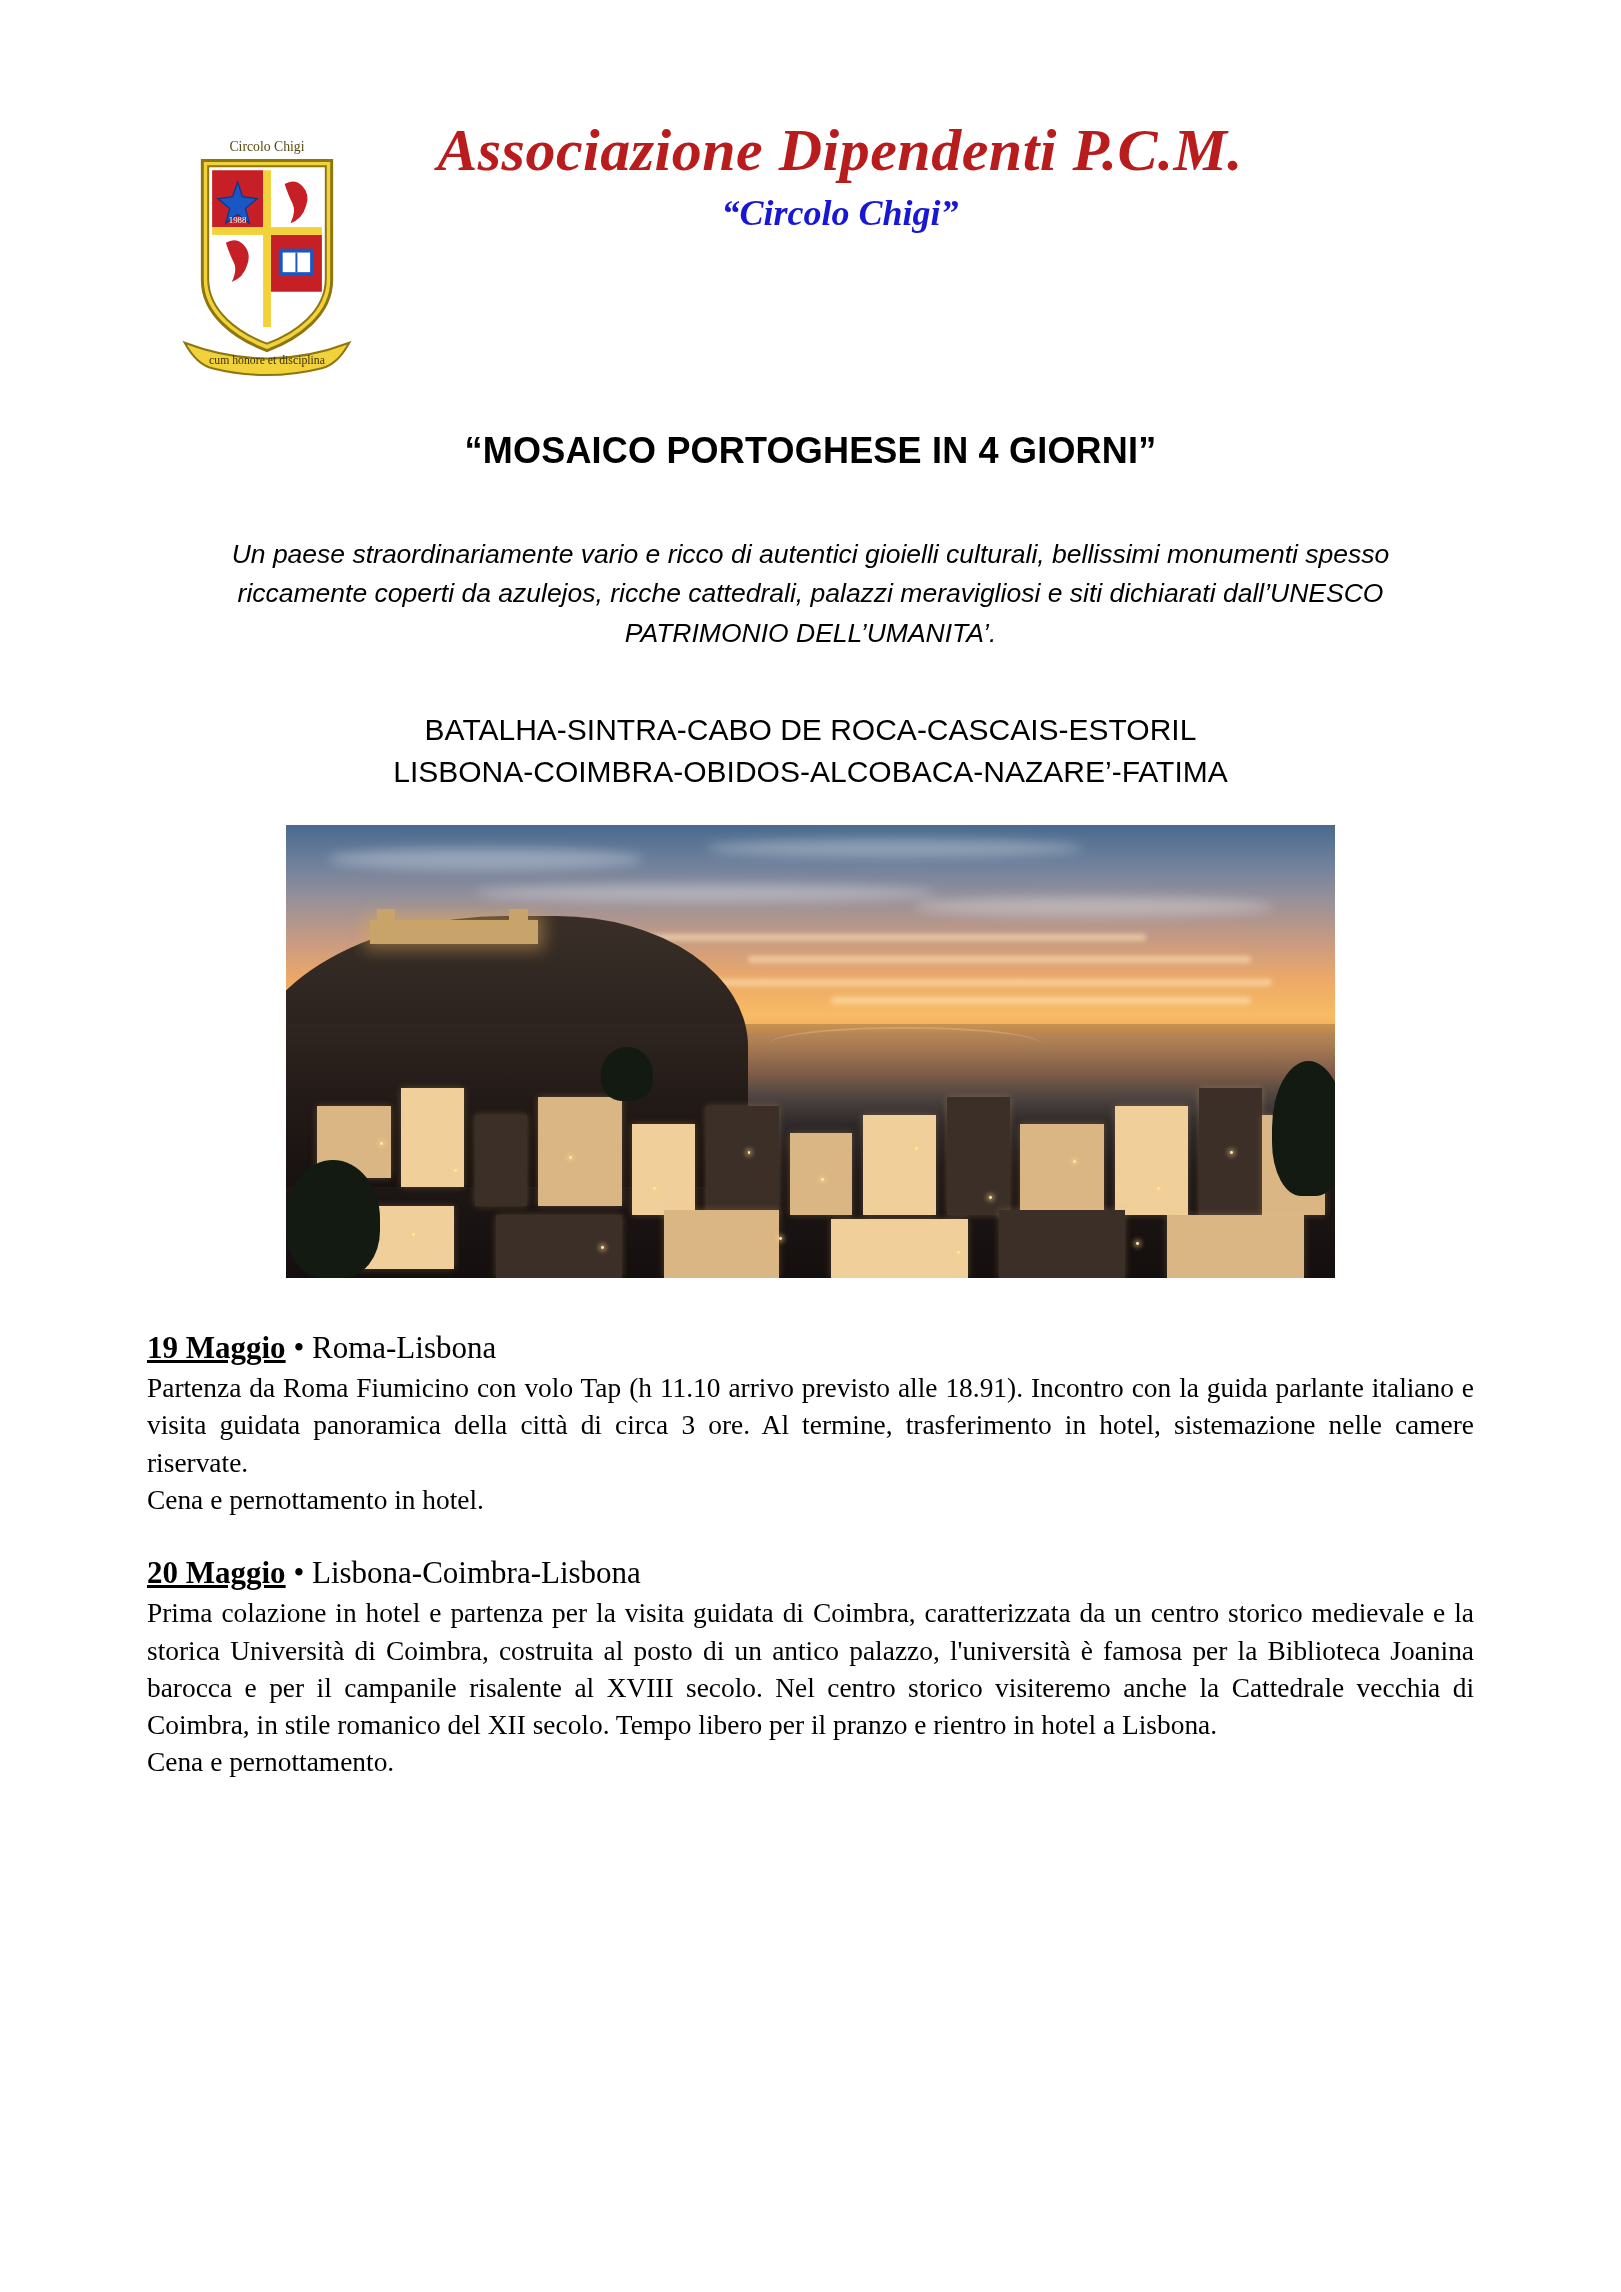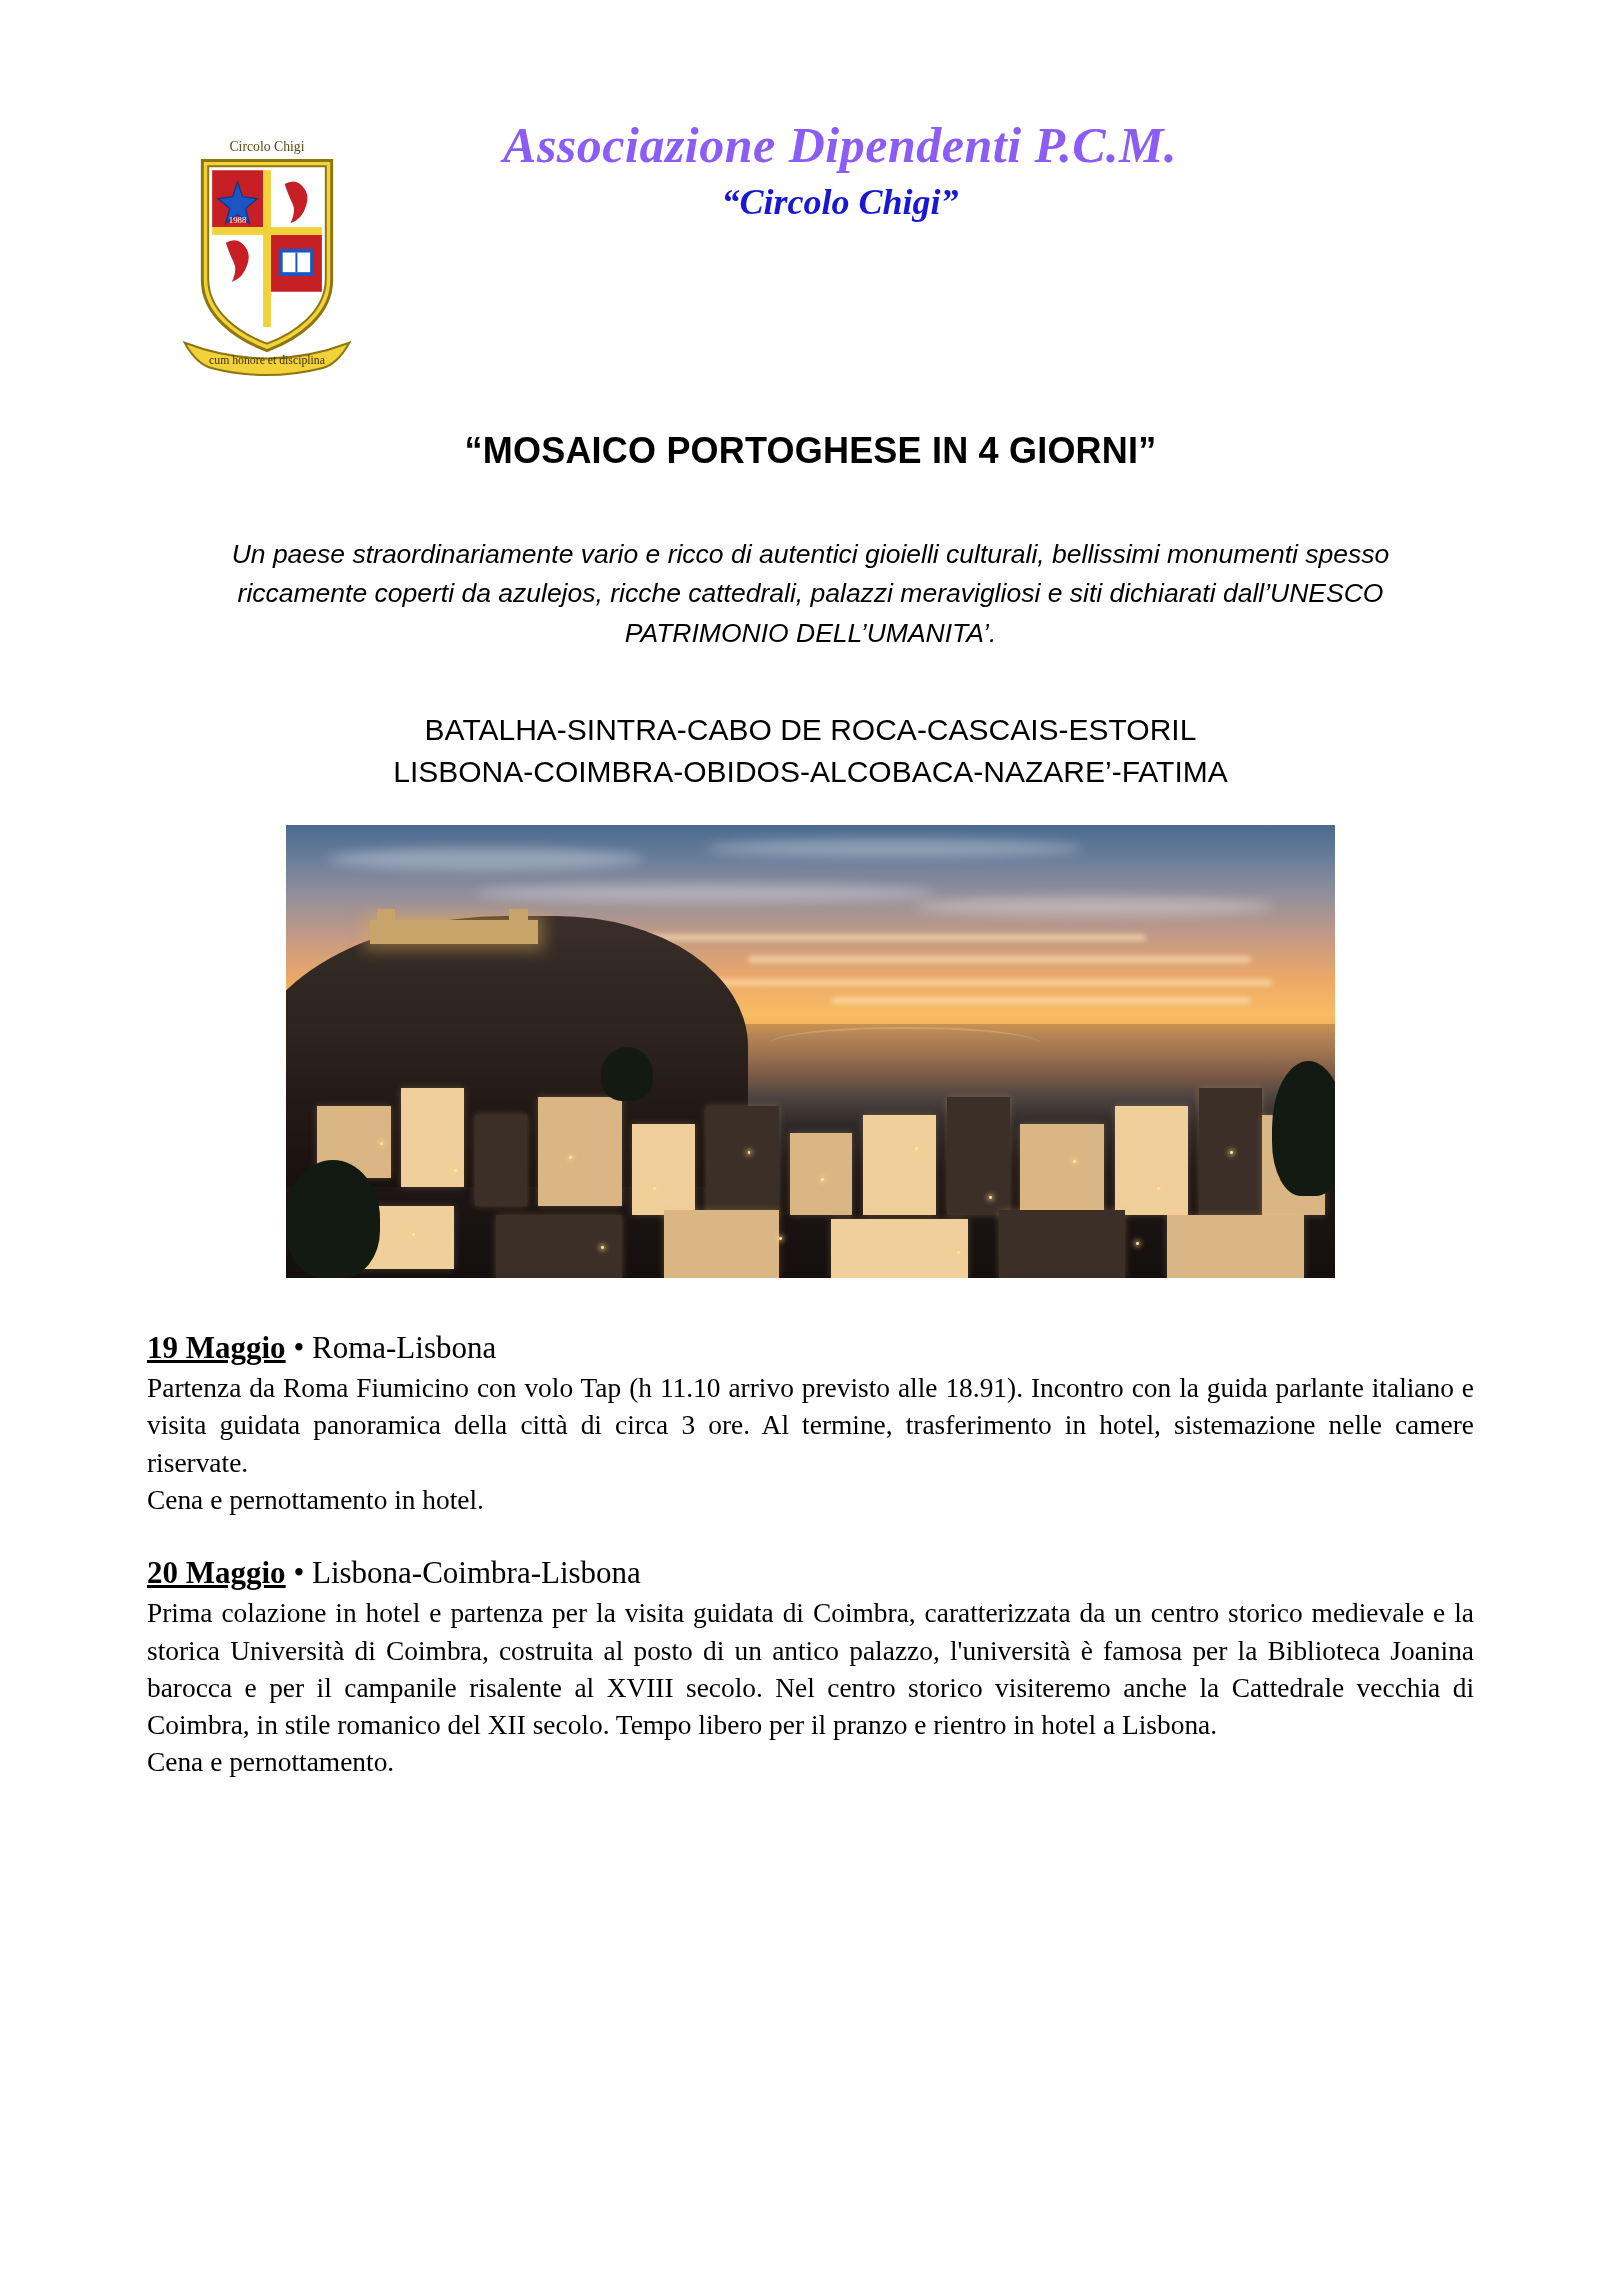--- a/index.html
+++ b/index.html
@@ -38,22 +38,22 @@
   .crest svg { display:block; }
 
   .org-block {
     text-align: center;
     padding-left: 59px;
   }
   .org-title {
     font-family: "Liberation Serif", serif;
     font-style: italic;
     font-weight: bold;
-    font-size: 50px;
-    color: #8b5cf6;
+    font-size: 60px;
+    color: #b91c1c;
     letter-spacing: 0.5px;
     line-height: 1.08;
     margin: 23.5px 0 0 0;
   }
   .org-sub {
     font-family: "Liberation Serif", serif;
     font-style: italic;
     font-weight: bold;
     font-size: 36px;
     color: #1717d4;

